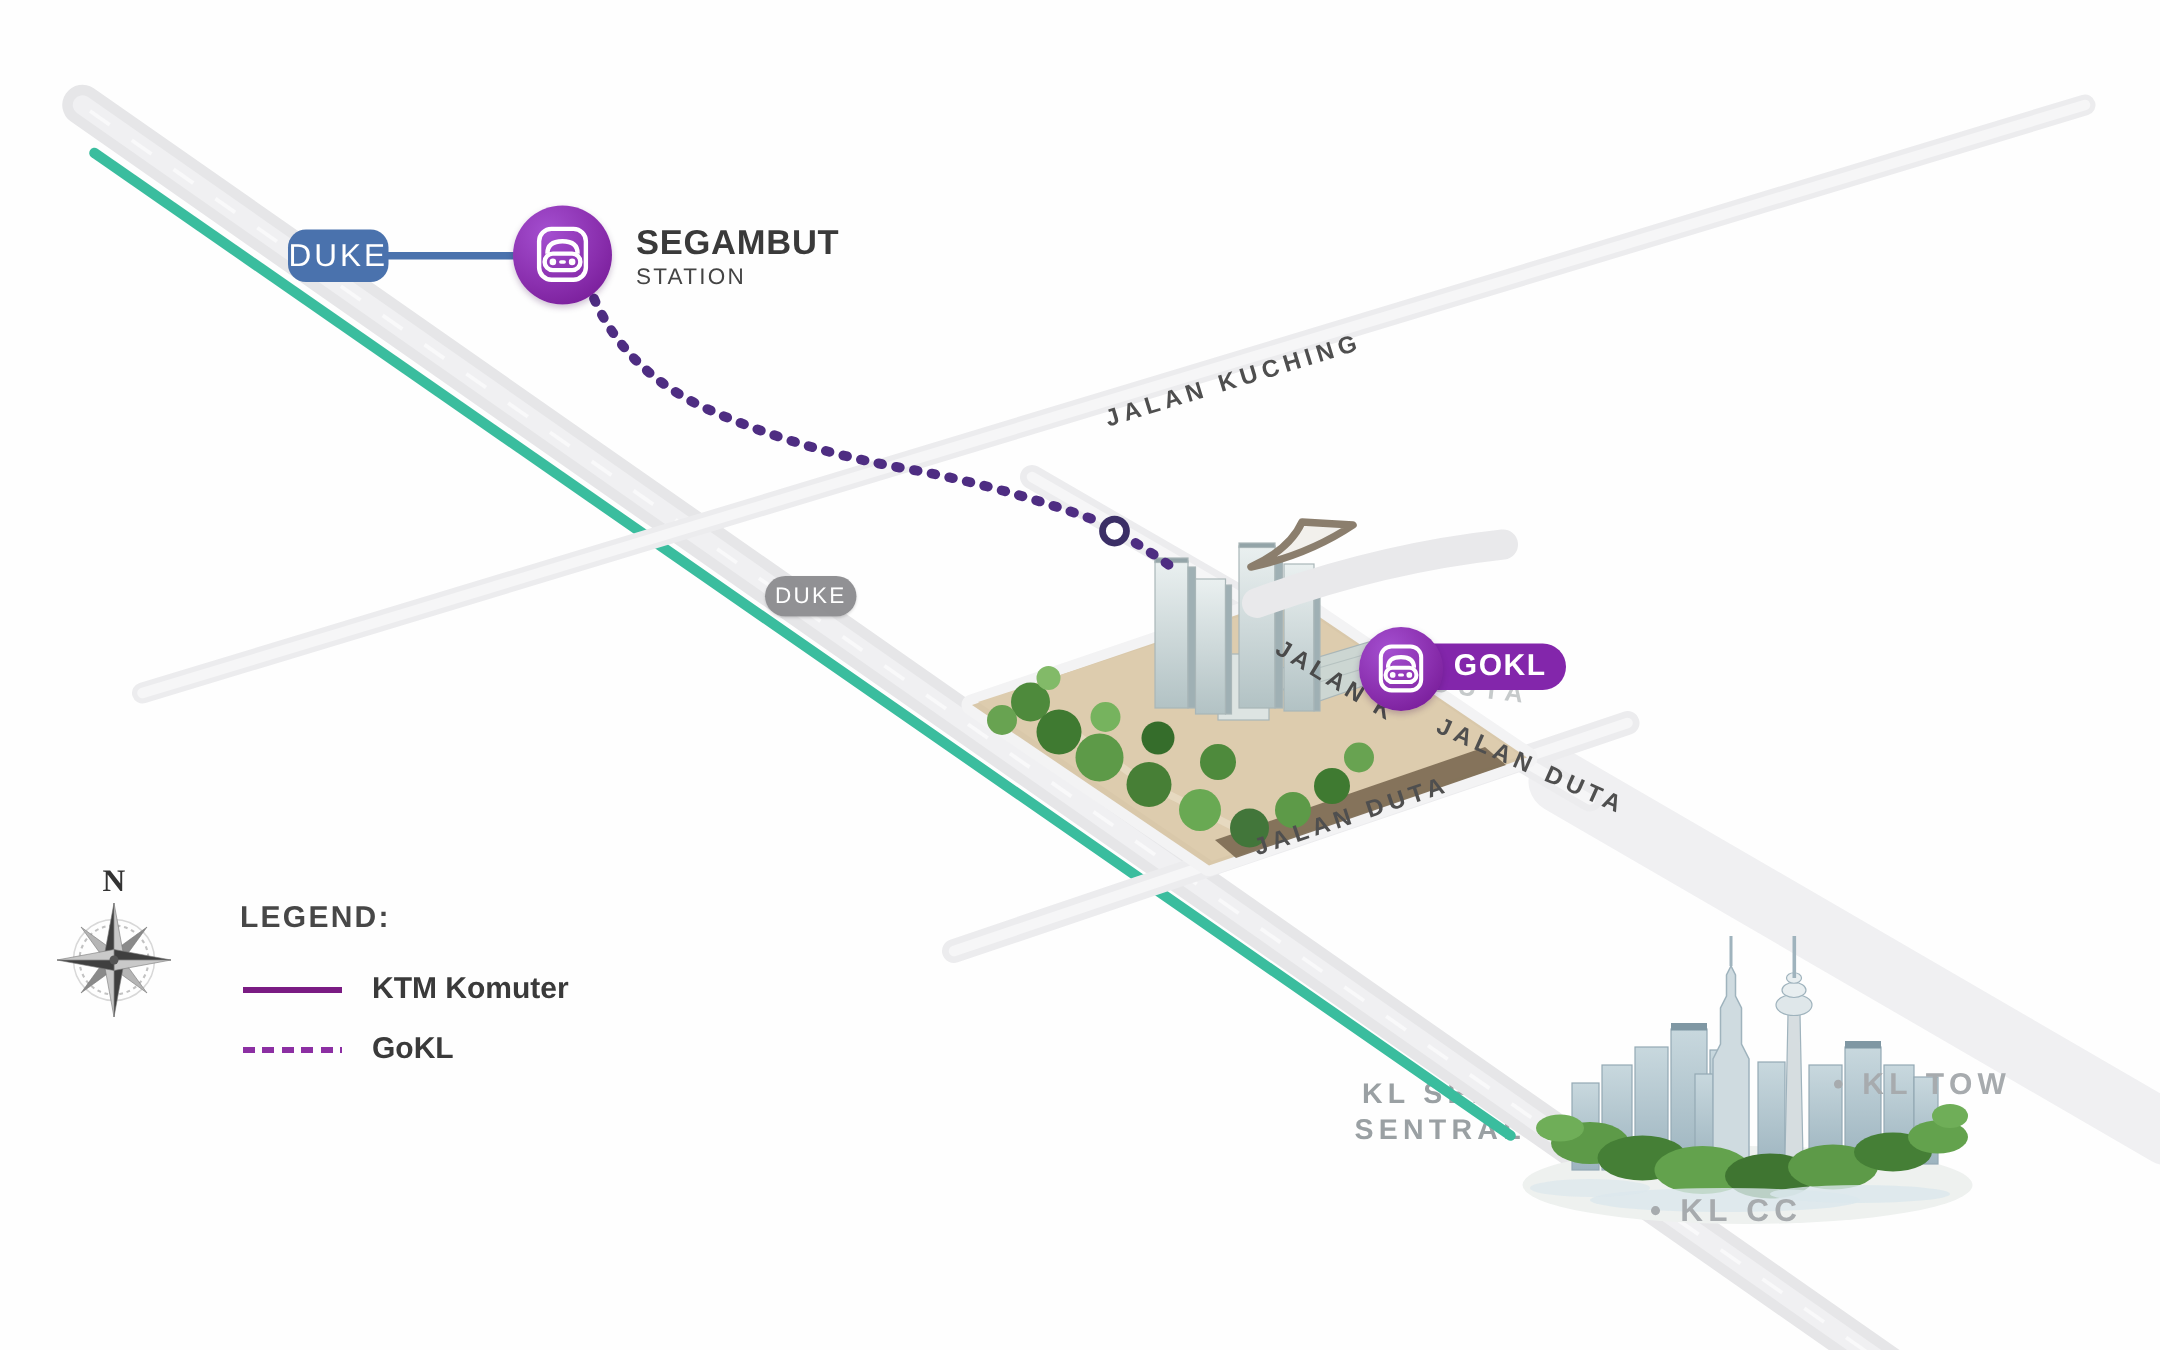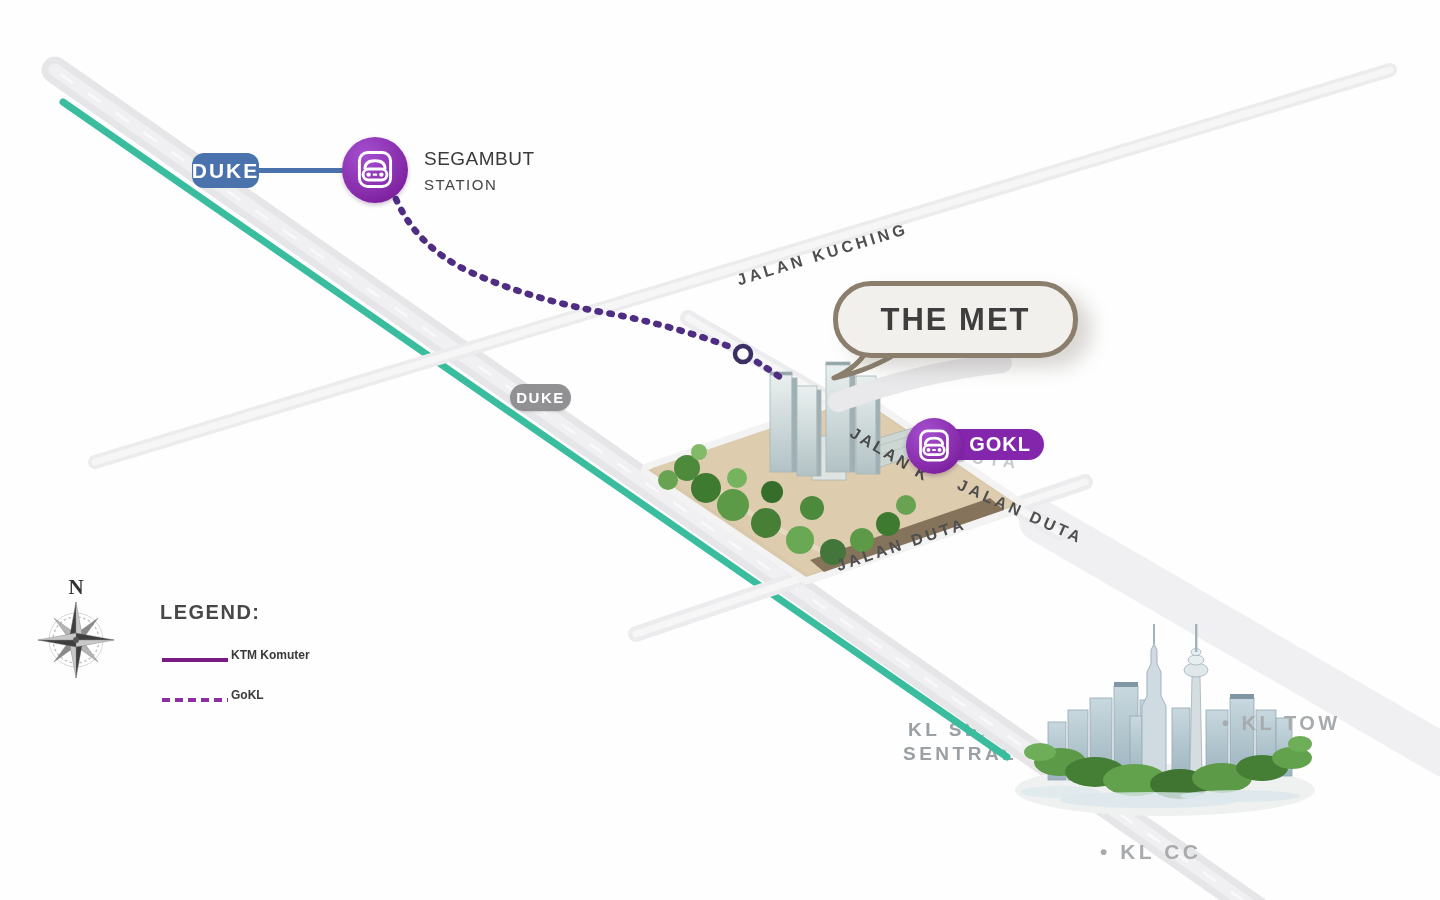--- a/index.html
+++ b/index.html
@@ -14,57 +14,57 @@
   .rl-duta-e{left:962px;top:476px;transform:rotate(24deg);}
   .rl-duta-s{left:834px;top:558px;transform:rotate(-18.5deg);}
   .rl-duta-faint{left:956px;top:446px;transform:rotate(7deg);color:#9aa0a2;opacity:.55;
                  letter-spacing:5px;font-size:17px;}
   
   .gray-label{position:absolute;color:#a7abae;font-weight:600;letter-spacing:3.5px;
               white-space:nowrap;}
   .lbl-sen1{left:908px;top:719px;font-size:19px;z-index:1;color:#9aa0a3;}
   .lbl-sen2{left:903px;top:743px;font-size:19px;z-index:1;color:#9aa0a3;}
   .lbl-kltow{left:1222px;top:712px;font-size:20px;z-index:6;}
-  .lbl-klcc{left:1100px;top:840px;font-size:21px;z-index:6;}
+  .lbl-klcc{left:1100px;top:796px;font-size:21px;z-index:6;}
   
   .duke-pill{position:absolute;display:flex;align-items:center;justify-content:center;
-             color:#fff;font-weight:700;z-index:8;}
+             color:#fff;font-weight:400;z-index:8;}
   .duke1{left:192px;top:153px;width:67px;height:35px;background:#4a72ad;border-radius:12px;
          font-size:21px;letter-spacing:2px;}
   .duke2{left:510px;top:384px;width:61px;height:27px;background:rgba(141,141,144,.96);
          border-radius:14px;font-size:15px;letter-spacing:1.5px;box-shadow:0 1px 2px rgba(0,0,0,.15);}
   .duke-connector{position:absolute;left:256px;top:168px;width:90px;height:5px;background:#4a72ad;z-index:7;}
   
   .transit-circle{position:absolute;border-radius:50%;display:flex;align-items:center;justify-content:center;
        background:radial-gradient(circle at 35% 28%,#a44fd0 0%,#8a2fae 55%,#70148f 100%);
        box-shadow:0 2px 4px rgba(60,10,80,.25);z-index:9;}
   .segambut-circle{left:342px;top:137px;width:66px;height:66px;}
   .gokl-circle{left:906px;top:418px;width:56px;height:56px;}
   .gokl-pill{position:absolute;left:938px;top:429px;width:106px;height:31px;background:#8326ab;
              border-radius:16px;display:flex;align-items:center;justify-content:flex-end;
              padding-right:13px;box-sizing:border-box;color:#fff;font-weight:800;font-size:20px;
              letter-spacing:1px;z-index:8;}
   
-  .seg-name{position:absolute;left:424px;top:148px;font-size:19px;font-weight:400;color:#3a3a3a;
+  .seg-name{position:absolute;left:424px;top:148px;font-size:23px;font-weight:700;color:#3a3a3a;
             letter-spacing:.5px;z-index:9;}
   .seg-sub{position:absolute;left:424px;top:176px;font-size:15px;font-weight:400;color:#444;
            letter-spacing:1.5px;z-index:9;}
   
   .bubble{position:absolute;left:833px;top:281px;width:245px;height:77px;background:#f2f0ec;
           border:5px solid #8b7e6d;border-radius:38px;display:flex;align-items:center;
           justify-content:center;font-size:31px;font-weight:700;letter-spacing:2px;color:#3e3e3e;
           box-shadow:14px 10px 18px rgba(110,104,92,.25);z-index:9;box-sizing:border-box;}
   .bubble-tail{position:absolute;left:820px;top:340px;z-index:8;}
   
   .legend-title{position:absolute;left:160px;top:601px;font-size:20px;font-weight:700;color:#474747;
                 letter-spacing:1.5px;z-index:6;}
   .legend-line{position:absolute;left:162px;width:66px;height:4px;z-index:6;}
   .ll-solid{top:658px;}
   .ll-dashed{top:698px;background:repeating-linear-gradient(90deg,#8c2fa3 0 8px,transparent 8px 13px);}
-  .legend-label{position:absolute;left:231px;font-size:12px;font-weight:700;color:#3a3a3a;z-index:6;}
+  .legend-label{position:absolute;left:248px;font-size:20px;font-weight:700;color:#3a3a3a;z-index:6;}
   .lg1{top:648px;}
   .lg2{top:688px;}
   .compass{position:absolute;left:26px;top:572px;z-index:6;}
 </style>
 </head>
 <body>
 
 <div class="stage">
 
   <div class="gray-label lbl-sen1">KL SEN</div>
@@ -231,21 +231,20 @@
       <rect x="11" y="23" width="26" height="12" rx="6" fill="none" stroke="#fff" stroke-width="3.4"></rect>
       <circle cx="17" cy="29" r="2.4" fill="#fff"></circle>
       <circle cx="31" cy="29" r="2.4" fill="#fff"></circle>
       <rect x="21.5" y="27.8" width="5" height="2.6" rx="1.3" fill="#fff"></rect>
     </svg>
   </div>
 
   <svg class="bubble-tail" width="100" height="50" viewBox="0 0 100 50">
     <path d="M 48 8 Q 40 26 14 38 Q 52 30 82 10 Z" fill="#f2f0ec" stroke="#8b7e6d" stroke-width="5" stroke-linejoin="round"></path>
   </svg>
-  <div class="bubble">THE MET</div>
 
   <div class="legend-title">LEGEND:</div>
   <div class="legend-line ll-solid" style="background: rgb(122, 27, 131);"></div>
   <div class="legend-label lg1">KTM Komuter</div>
   <div class="legend-line ll-dashed"></div>
   <div class="legend-label lg2">GoKL</div>
 
   <svg class="compass" width="104" height="114" viewBox="0 0 104 114">
     <text x="50" y="22" text-anchor="middle" font-family="Liberation Serif, serif" font-size="21" font-weight="600" fill="#333">N</text>
     <circle cx="50" cy="68" r="27" fill="none" stroke="#d8d8d8" stroke-width="1"></circle>

